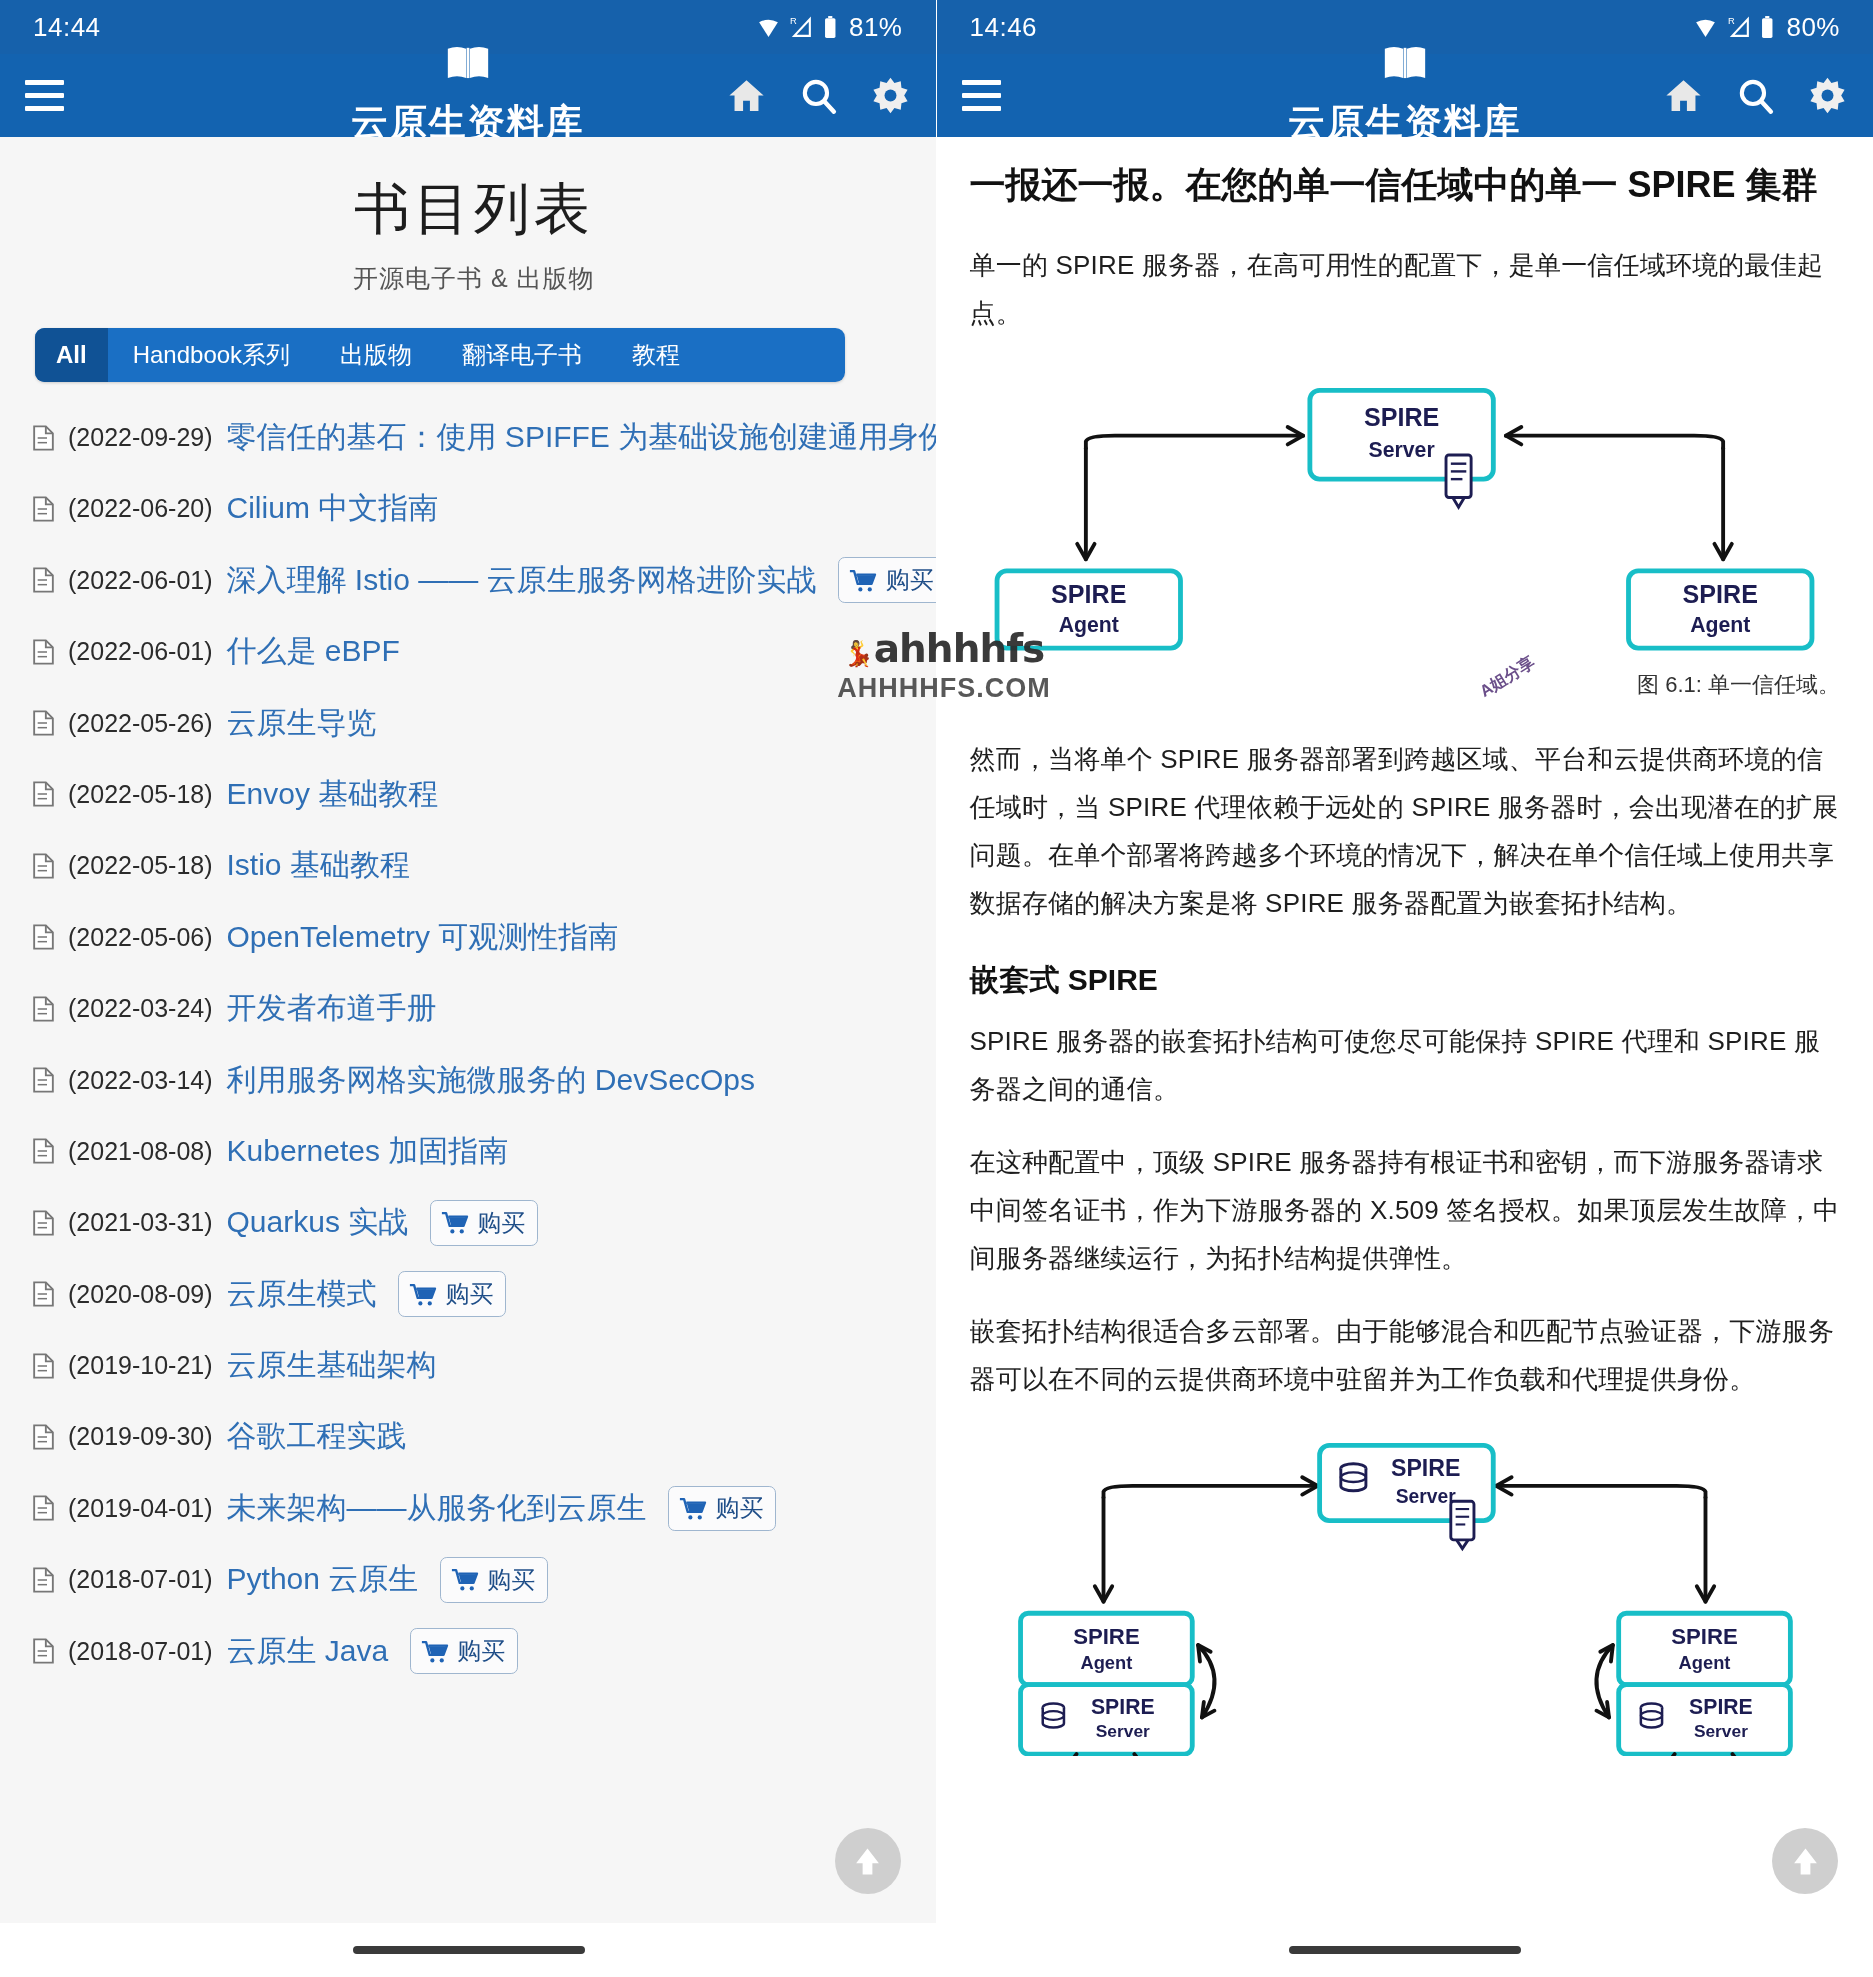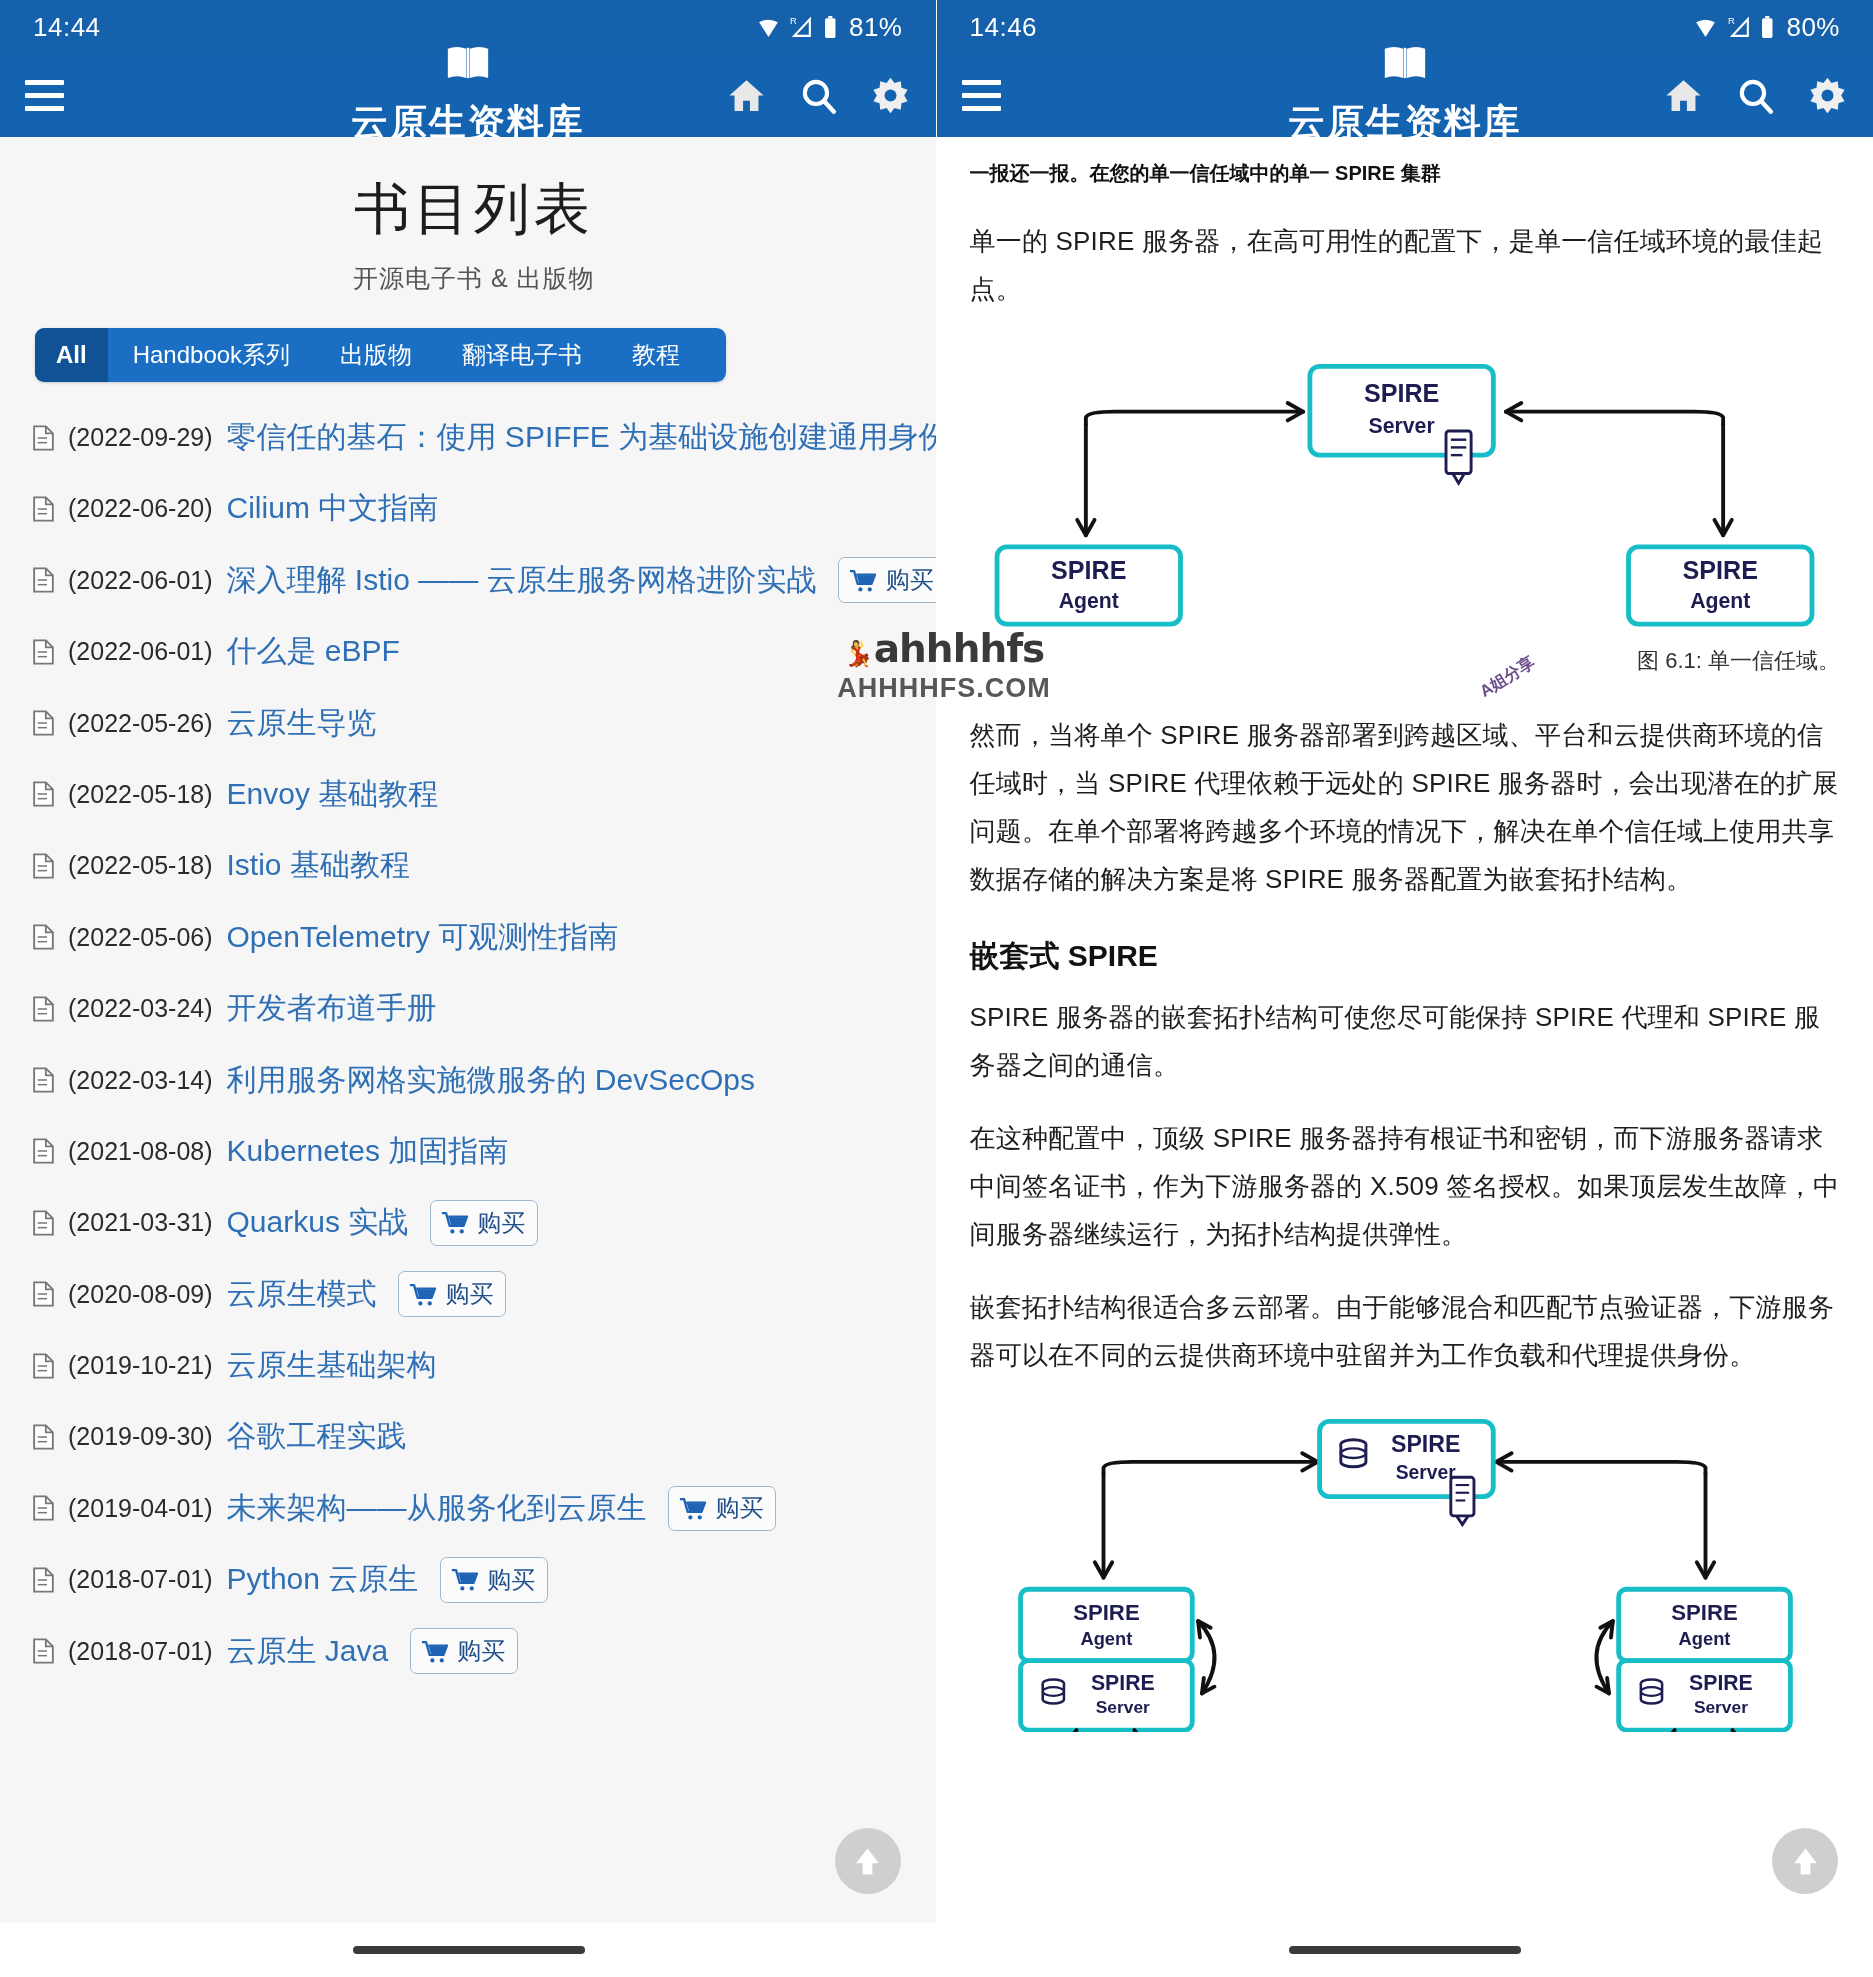--- a/index.html
+++ b/index.html
@@ -49,21 +49,21 @@
   .page-left { background: #f6f6f6; height: calc(1977px - 137px); overflow: hidden; position: relative; padding-left: 12px; }
   .page-title {
     text-align: center; font-size: 56px; color: #1d1d1d; font-weight: 400;
     padding-top: 35px; letter-spacing: 3.9px;
   }
   .page-sub { text-align: center; font-size: 25px; color: #555; margin-top: 13.5px; letter-spacing: 1px; }
 
   .tabs {
     margin: 33px 23px 0 23px; background: #1a6fc4; border-radius: 9.7px;
     display: flex; align-items: stretch; height: 54px; overflow: hidden;
-    box-shadow: 0 1px 2.9px rgba(0,0,0,.18); width: 691px;
+    box-shadow: 0 1px 2.9px rgba(0,0,0,.18); width: 810px;
   }
   .tab {
     display: flex; align-items: center; padding: 0 25px;
     font-size: 24px; color: #ffffff; cursor: pointer; white-space: nowrap;
   }
   .tab.active { background: #105295; font-weight: 600; padding: 0 21px; }
 
   .booklist { margin-top: 29px; padding: 0 17.4px 0 21px; }
   .book-row {
     display: flex; align-items: center; gap: 14px;
@@ -78,21 +78,21 @@
     padding: 5.8px 11.6px 5.8px 9.7px; margin-left: 7.7px; cursor: pointer;
   }
   .cart-icon { width: 29px; height: 23px; }
   .buy-label { font-size: 24px; color: #1f4e88; white-space: nowrap; }
 
   
   .page-right {
     background: #fff; height: calc(1977px - 137px);
     padding: 21px 33px 0 33px; overflow: hidden; position: relative;
   }
-  .h-doc { font-size: 20px; font-weight: 700; color: #111; line-height: 1.5; margin-bottom: 29px; }
+  .h-doc { font-size: 36px; font-weight: 700; color: #111; line-height: 1.5; margin-bottom: 29px; }
   .h2-doc { font-size: 30px; font-weight: 700; color: #111; margin: 33px 0 15.4px; }
   .p-doc { font-size: 26px; color: #1e1e1e; line-height: 1.85; margin-bottom: 25px; letter-spacing: 0.2px; }
   .fig-cap { text-align: right; font-size: 22px; color: #333; margin-top: 9.7px; }
   .figure { margin: 29px 0 3.9px; }
 
   
   .watermark {
     position: absolute; left: 799px; top: 626px; width: 290px;
     text-align: center; pointer-events: none; z-index: 30; opacity: .92;
   }

